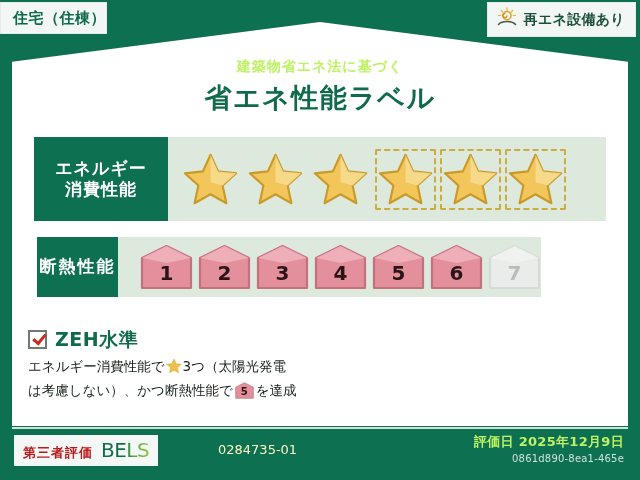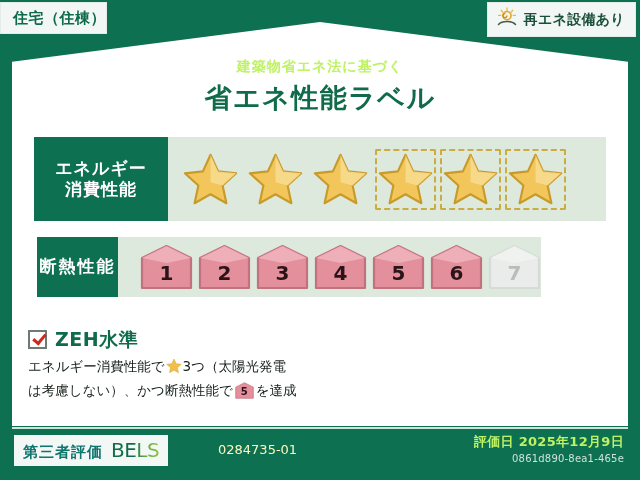--- a/index.html
+++ b/index.html
@@ -208,21 +208,21 @@
   }
 
   
   .bels-badge {
     position: absolute; left: 14px; top: 435px;
     background: #f3f7f5;
     padding: 3px 9px 4px 9px;
     display: flex; align-items: baseline; gap: 8px;
   }
   .bels-badge .jp {
-    font-size: 15px; font-weight: bold; color: #0f766e; letter-spacing: 1px;
+    font-size: 13px; font-weight: bold; color: #b91c1c; letter-spacing: 1px;
   }
   .bels-badge .en {
     font-size: 20px; font-weight: normal; letter-spacing: -0.5px;
     background: linear-gradient(90deg,#0f6b4a 0%, #0f6b4a 45%, #5aa845 70%, #8cc63f 100%);
     -webkit-background-clip: text; background-clip: text;
     color: transparent;
   }
   .bels-no {
     position: absolute; left: 218px; top: 442px;
     font-size: 13px; color: #fef9c3; letter-spacing: 0px;

